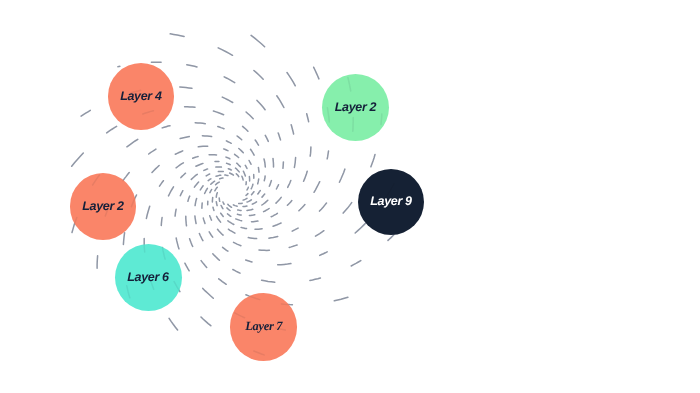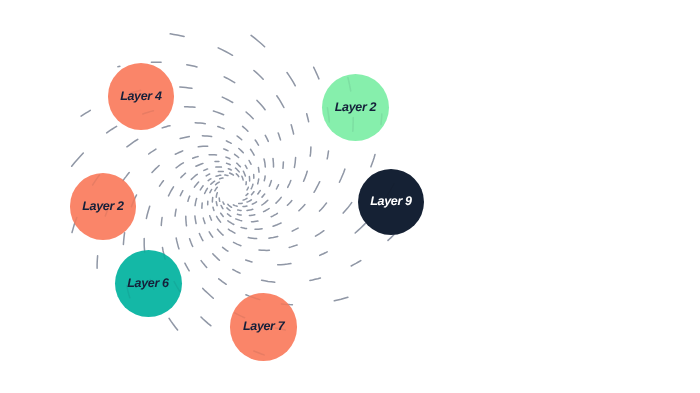--- a/index.html
+++ b/index.html
@@ -25,23 +25,23 @@
       </div>
       <div class="node" style="left: 322px; top: 74px; height: 67px; width: 67px; background: #86efac; justify-content: center;">
         <span class="node-label" style="color: rgb(21, 32, 58);">Layer 2</span>
       </div>
       <div class="node" style="left: 107.6px; top: 63px; height: 66.6px; width: 66.6px; background: rgb(250, 133, 105);">
         <span class="node-label" style="color: rgb(21, 32, 58);">Layer 4</span>
       </div>
       <div class="node" style="left: 69.6px; top: 172.8px; height: 66.8px; width: 66.8px; background: rgb(250, 133, 105);">
         <span class="node-label" style="color: rgb(21, 32, 58);">Layer 2</span>
       </div>
-      <div class="node" style="left: 114.5px; top: 250px; height: 67px; width: 67px; background: #14b8a6;">
+      <div class="node" style="left: 114.5px; top: 244px; height: 67px; width: 67px; background: #5eead4;">
         <span class="node-label" style="color: rgb(21, 32, 58);">Layer 6</span>
       </div>
       <div class="node" style="left: 230.1px; top: 293.4px; height: 67.2px; width: 67.2px; background: rgb(250, 133, 105);">
-        <span class="node-label" style="color: rgb(21, 32, 58);">Layer 7</span>
+        <span class="node-label" style="color: rgb(21, 32, 58); font-family: Liberation Serif, serif;">Layer 7</span>
       </div>
     </div>
   <svg id="spiral-over" viewBox="0 0 700 393" xmlns="http://www.w3.org/2000/svg">
       <path d="M247.0,190.0L247.3,189.4L247.7,188.7L248.0,188.1L248.3,187.3M249.6,181.0L249.6,180.0L249.6,178.9L249.5,177.8L249.4,176.6M247.0,168.5L246.6,167.7L246.2,166.9L245.8,166.1L245.3,165.4M238.6,157.5L237.7,156.7L236.7,155.9L235.6,155.1L234.6,154.3M227.9,150.6L226.9,150.2L225.8,149.7L224.7,149.3L223.6,148.9M207.7,146.2L205.4,146.2L203.1,146.3L200.7,146.5L198.3,146.8M182.7,150.9L180.9,151.7L179.0,152.5L177.2,153.4L175.3,154.3M159.1,165.5L157.3,167.2L155.5,168.9L153.7,170.7L152.0,172.5M136.5,195.0L135.1,197.8L133.8,200.6L132.6,203.6L131.4,206.6M124.6,232.7L124.2,235.6L123.9,238.5L123.6,241.5L123.4,244.5M126.7,285.7L127.4,288.7L128.1,291.7L128.9,294.8L129.8,297.8M246.0,195.4L246.5,195.0L247.0,194.6L247.4,194.1L247.9,193.6M251.2,188.8L251.7,187.8L252.2,186.6L252.6,185.5L252.9,184.2M253.8,178.3L253.8,177.3L253.8,176.4L253.7,175.5L253.7,174.5M251.0,164.3L250.6,163.4L250.1,162.4L249.6,161.5L249.1,160.5M243.3,152.7L242.2,151.6L241.2,150.6L240.0,149.5L238.8,148.5M231.2,143.3L230.0,142.7L228.8,142.1L227.6,141.5L226.4,140.9M211.6,136.6L209.4,136.3L207.1,136.1L204.8,135.9L202.4,135.8M189.3,136.6L187.1,137.0L184.8,137.4L182.5,137.9L180.2,138.5M155.9,149.1L154.1,150.3L152.3,151.5L150.5,152.7L148.7,154.0M129.2,172.6L127.6,174.5L126.0,176.6L124.4,178.6L122.9,180.8M109.9,204.2L108.7,207.1L107.5,210.0L106.4,213.0L105.3,216.1M97.6,255.8L97.4,258.9L97.2,262.0L97.1,265.1L97.1,268.3M243.1,200.1L244.1,199.8L245.1,199.4L246.0,198.9L247.0,198.3M251.5,194.7L252.1,194.0L252.7,193.3L253.3,192.5L253.9,191.7M257.7,183.8L258.0,182.6L258.3,181.4L258.5,180.2L258.7,179.0M259.0,172.1L258.9,171.0L258.7,169.8L258.6,168.6L258.4,167.4M254.1,155.1L253.3,153.6L252.4,152.2L251.5,150.7L250.5,149.3M241.7,139.7L240.6,138.7L239.5,137.8L238.3,136.9L237.1,136.0M224.0,128.8L222.5,128.1L220.9,127.6L219.4,127.0L217.8,126.5M205.3,123.7L202.8,123.3L200.3,123.1L197.8,122.9L195.2,122.8M170.0,125.7L168.1,126.1L166.2,126.7L164.2,127.3L162.2,127.9M137.8,139.3L135.1,141.0L132.4,142.8L129.7,144.8L126.9,146.8M99.5,175.0L97.7,177.4L96.0,179.8L94.3,182.4L92.6,185.0M76.8,217.4L75.5,221.0L74.2,224.8L73.1,228.6L72.0,232.5M238.7,203.4L239.5,203.5L240.4,203.5L241.3,203.4L242.2,203.3M247.1,202.0L248.2,201.6L249.3,201.1L250.3,200.5L251.4,199.8M257.8,194.0L258.4,193.2L259.0,192.3L259.7,191.4L260.3,190.5M264.3,180.7L264.5,179.6L264.8,178.5L265.0,177.3L265.1,176.1M265.3,167.0L265.1,165.0L264.9,163.0L264.5,161.0L264.0,158.9M258.5,145.2L257.7,143.9L257.0,142.6L256.1,141.3L255.2,140.0M247.9,131.2L246.7,130.0L245.4,128.8L244.0,127.6L242.6,126.4M223.6,114.8L221.2,113.7L218.6,112.8L216.1,111.9L213.4,111.0M195.0,107.3L192.5,107.1L189.9,106.9L187.3,106.8L184.6,106.7M153.5,110.7L150.9,111.4L148.2,112.2L145.5,113.0L142.8,114.0M116.6,126.4L114.1,127.9L111.6,129.5L109.1,131.2L106.7,132.9M83.3,153.0L80.3,156.2L77.4,159.4L74.5,162.8L71.7,166.3M233.4,204.9L234.2,205.3L235.1,205.6L236.1,205.9L237.1,206.2M243.0,206.6L243.9,206.6L244.9,206.5L245.9,206.3L246.9,206.1M252.3,204.2L253.3,203.7L254.4,203.2L255.4,202.6L256.5,201.9M262.0,197.1L262.7,196.4L263.4,195.6L264.0,194.8L264.7,194.0M269.3,186.2L269.9,184.9L270.4,183.5L270.9,182.1L271.4,180.6M273.5,167.0L273.5,164.9L273.4,162.8L273.2,160.6L273.0,158.4M268.3,141.4L267.6,139.9L266.9,138.4L266.1,136.8L265.3,135.3M253.2,118.7L251.5,117.0L249.8,115.3L248.0,113.7L246.1,112.0M232.7,102.5L230.2,101.1L227.7,99.7L225.0,98.4L222.3,97.1M191.9,88.3L188.9,87.9L185.9,87.5L182.9,87.2L179.8,87.0M140.6,90.3L138.3,90.9L136.0,91.4L133.6,92.0L131.2,92.7M90.3,110.4L88.0,111.8L85.7,113.2L83.4,114.7L81.1,116.2M227.9,204.4L228.7,205.2L229.5,205.9L230.5,206.6L231.5,207.3M237.7,209.9L238.5,210.1L239.4,210.3L240.2,210.4L241.1,210.5M247.0,210.5L248.4,210.3L249.8,210.1L251.3,209.7L252.7,209.3M261.9,205.0L263.4,204.0L264.9,202.8L266.3,201.6L267.8,200.3M276.4,189.0L276.9,188.0L277.4,186.9L278.0,185.9L278.5,184.7M282.9,168.3L283.1,166.8L283.2,165.1L283.3,163.5L283.4,161.9M280.5,139.9L280.0,138.2L279.4,136.4L278.8,134.6L278.2,132.9M265.1,109.7L263.2,107.3L261.3,105.0L259.2,102.7L257.0,100.4M234.7,82.6L232.1,81.1L229.6,79.7L226.9,78.2L224.2,76.9M197.0,66.9L194.5,66.3L192.0,65.7L189.4,65.2L186.8,64.7M161.1,62.2L158.7,62.2L156.3,62.2L153.8,62.2L151.4,62.3M119.8,66.3L119.3,66.4L118.8,66.5L118.4,66.6L117.9,66.7M223.0,202.0L223.2,202.5L223.5,203.1L223.8,203.7L224.1,204.3M227.0,207.9L227.6,208.6L228.4,209.3L229.1,209.9L230.0,210.5M237.4,214.2L238.3,214.5L239.2,214.7L240.1,214.9L241.1,215.1M249.4,215.5L250.7,215.4L252.0,215.2L253.4,215.0L254.8,214.7M263.6,211.6L265.0,211.0L266.4,210.2L267.8,209.4L269.1,208.5M276.0,203.1L277.3,201.8L278.6,200.4L279.9,199.0L281.2,197.4M287.7,187.4L288.5,185.7L289.3,184.1L290.1,182.3L290.8,180.5M294.4,167.4L294.8,165.0L295.2,162.5L295.4,160.0L295.6,157.5M293.6,134.0L293.1,131.7L292.5,129.5L291.9,127.2L291.2,124.8M283.9,107.5L282.3,104.6L280.6,101.6L278.8,98.7L276.8,95.8M263.2,79.2L261.0,77.0L258.7,74.8L256.4,72.6L253.9,70.5M232.5,55.3L229.1,53.3L225.6,51.5L221.9,49.6L218.2,47.9M184.1,36.4L180.7,35.7L177.2,35.0L173.7,34.4L170.2,33.8M219.2,197.9L219.3,198.7L219.4,199.6L219.5,200.4L219.7,201.3M221.1,205.5L221.5,206.2L221.9,207.0L222.3,207.8L222.9,208.6M227.5,213.9L228.3,214.5L229.1,215.1L230.0,215.8L230.8,216.3M235.7,218.9L237.1,219.4L238.5,219.9L240.0,220.4L241.6,220.8M251.5,221.7L253.1,221.7L254.7,221.5L256.3,221.3L257.9,221.1M271.2,216.8L272.7,216.1L274.3,215.2L275.9,214.3L277.4,213.3M287.4,205.3L288.5,204.2L289.7,203.1L290.7,201.9L291.8,200.6M303.6,181.3L304.6,178.9L305.5,176.4L306.4,173.9L307.2,171.2M310.2,156.1L310.5,153.9L310.7,151.7L310.8,149.4L310.9,147.1M308.6,121.7L308.2,119.7L307.7,117.7L307.2,115.7L306.7,113.7M295.3,85.8L293.4,82.4L291.4,79.1L289.3,75.8L287.0,72.5M264.6,46.7L261.4,43.8L258.1,41.0L254.7,38.2L251.1,35.4M217.3,192.8L216.9,193.8L216.6,194.9L216.4,196.1L216.3,197.3M216.3,201.7L216.5,202.7L216.6,203.6L216.9,204.6L217.1,205.6M220.7,213.2L221.3,214.0L221.9,214.8L222.5,215.6L223.2,216.4M227.9,220.8L229.3,221.8L230.7,222.7L232.2,223.6L233.8,224.5M241.1,227.4L242.4,227.8L243.8,228.1L245.1,228.4L246.5,228.6M255.0,229.3L256.8,229.3L258.5,229.2L260.3,229.0L262.1,228.8M273.1,226.2L275.1,225.5L277.1,224.8L279.1,223.9L281.1,223.0M298.9,210.7L300.4,209.3L301.9,207.8L303.4,206.2L304.9,204.6M314.0,192.3L315.5,189.8L316.9,187.2L318.3,184.5L319.7,181.7M327.2,158.8L327.6,156.9L327.9,155.0L328.2,153.1L328.5,151.1M329.3,121.9L329.0,118.4L328.5,114.9L328.0,111.4L327.4,107.8M318.9,78.9L317.7,76.0L316.4,73.1L315.1,70.2L313.7,67.3M217.3,187.2L216.6,188.0L216.0,188.9L215.4,189.8L214.8,190.8M212.7,197.4L212.6,198.5L212.5,199.6L212.4,200.8L212.4,202.0M213.0,207.2L213.2,208.0L213.4,208.8L213.7,209.6L213.9,210.4M216.6,216.4L217.5,217.9L218.4,219.3L219.5,220.7L220.6,222.1M228.4,229.2L229.9,230.3L231.5,231.2L233.2,232.2L234.9,233.1M248.3,237.6L250.3,237.9L252.4,238.2L254.5,238.5L256.6,238.6M268.9,238.2L271.1,237.8L273.3,237.5L275.5,237.0L277.7,236.5M292.2,231.2L293.7,230.4L295.1,229.7L296.6,228.9L298.1,228.1M319.5,211.1L321.3,209.2L323.1,207.2L324.8,205.1L326.5,203.0M339.4,182.2L340.9,179.0L342.3,175.8L343.7,172.5L344.9,169.1M352.8,131.2L353.0,127.9L353.1,124.5L353.2,121.0L353.2,117.5M350.7,90.9L350.1,87.6L349.4,84.2L348.7,80.9L347.9,77.5M219.2,182.1L218.3,182.6L217.4,183.2L216.5,183.9L215.6,184.7M211.6,189.5L211.2,190.2L210.7,191.0L210.3,191.9L209.9,192.7M207.8,201.3L207.8,202.1L207.7,203.0L207.7,203.8L207.7,204.7M209.7,215.7L210.1,216.8L210.6,217.9L211.0,219.0L211.5,220.1M217.5,229.3L218.7,230.8L220.1,232.2L221.5,233.7L223.1,235.1M233.5,242.3L235.2,243.2L237.0,244.1L238.9,244.9L240.9,245.7M259.0,250.0L261.5,250.2L264.1,250.3L266.7,250.4L269.4,250.3M289.2,247.4L291.2,246.9L293.1,246.3L295.1,245.6L297.1,245.0M315.5,236.2L317.6,234.9L319.7,233.6L321.8,232.2L323.9,230.7M343.2,213.1L345.4,210.6L347.6,208.1L349.7,205.4L351.7,202.6M370.9,166.8L372.0,163.8L373.1,160.8L374.1,157.7L375.0,154.5M381.0,124.4L381.2,121.8L381.5,119.3L381.7,116.6L381.8,114.0M223.0,178.0L222.2,178.1L221.4,178.3L220.5,178.5L219.7,178.7M214.6,181.2L213.6,181.8L212.7,182.6L211.7,183.4L210.8,184.2M207.4,188.3L206.7,189.5L205.9,190.8L205.3,192.1L204.6,193.5M202.2,202.9L202.1,204.2L202.0,205.5L201.9,206.9L201.9,208.3M203.3,218.1L203.6,219.4L204.1,220.8L204.5,222.1L205.0,223.5M209.2,231.9L210.0,233.2L210.8,234.5L211.7,235.8L212.7,237.1M222.6,247.3L223.9,248.3L225.2,249.3L226.5,250.3L227.9,251.2M245.7,260.0L247.2,260.5L248.8,261.0L250.4,261.5L252.0,261.9M277.7,264.8L280.9,264.7L284.2,264.4L287.5,264.1L290.9,263.6M319.7,255.4L321.5,254.5L323.4,253.7L325.3,252.8L327.2,251.8M355.2,233.0L358.1,230.4L361.0,227.7L363.9,224.9L366.8,222.0M385.5,198.2L387.7,194.7L389.9,191.1L392.0,187.4L394.1,183.6M227.9,175.6L227.1,175.4L226.4,175.3L225.6,175.1L224.8,175.1M220.8,175.2L219.6,175.3L218.5,175.6L217.3,175.9L216.1,176.3M210.9,178.8L210.2,179.2L209.5,179.7L208.9,180.1L208.2,180.6M203.1,185.8L202.4,186.8L201.7,187.7L201.0,188.8L200.3,189.9M196.6,198.5L196.1,200.2L195.7,201.9L195.4,203.7L195.1,205.6M194.9,215.9L195.1,217.8L195.4,219.7L195.7,221.6L196.1,223.5M199.4,233.5L200.1,235.3L201.0,237.0L201.9,238.8L202.9,240.6M212.8,253.8L214.3,255.4L216.0,257.0L217.6,258.6L219.4,260.2M232.8,269.5L234.6,270.4L236.3,271.4L238.2,272.3L240.0,273.1M261.6,280.2L264.8,280.8L268.1,281.4L271.4,281.8L274.8,282.2M309.9,280.4L312.5,279.9L315.1,279.3L317.8,278.7L320.4,278.0M351.2,266.0L353.6,264.7L356.0,263.4L358.4,262.0L360.8,260.6M388.0,240.4L389.5,239.0L391.0,237.6L392.4,236.2L393.9,234.8M233.4,175.1L232.5,174.5L231.6,174.0L230.6,173.5L229.6,173.0M223.3,171.5L222.1,171.4L220.9,171.4L219.7,171.5L218.4,171.6M209.7,174.0L208.8,174.4L207.9,174.9L207.1,175.3L206.2,175.9M198.6,182.0L197.5,183.2L196.5,184.5L195.4,185.8L194.4,187.1M189.7,196.1L189.2,197.3L188.7,198.6L188.3,199.9L187.9,201.2M185.8,216.3L185.8,218.6L186.0,221.0L186.2,223.4L186.5,225.8M189.6,238.7L190.3,240.7L191.0,242.6L191.8,244.6L192.7,246.5M201.1,260.6L202.4,262.4L203.8,264.1L205.2,265.8L206.7,267.5M218.7,278.8L220.5,280.2L222.3,281.6L224.2,282.9L226.2,284.3M245.9,294.8L249.3,296.1L252.7,297.3L256.2,298.5L259.8,299.6M281.4,303.9L284.1,304.2L286.9,304.4L289.6,304.6L292.4,304.7M334.3,300.8L337.7,300.0L341.0,299.2L344.4,298.2L347.9,297.2M238.7,176.6L238.2,175.8L237.6,175.1L237.0,174.4L236.3,173.7M231.4,170.0L230.7,169.7L229.9,169.3L229.1,169.0L228.3,168.7M221.4,167.1L220.1,167.0L218.7,167.0L217.3,167.0L215.9,167.1M207.6,168.9L206.7,169.2L205.8,169.6L204.9,170.0L203.9,170.4M197.3,174.3L195.7,175.4L194.2,176.7L192.8,178.0L191.3,179.4M182.8,190.7L182.2,191.9L181.5,193.1L180.9,194.4L180.3,195.7M176.1,209.3L175.8,210.9L175.5,212.6L175.3,214.4L175.1,216.1M176.2,238.0L176.7,240.7L177.4,243.4L178.1,246.1L178.9,248.8M184.9,263.2L185.9,265.1L186.9,267.0L188.0,268.9L189.2,270.8M202.8,288.4L205.2,290.9L207.8,293.3L210.5,295.8L213.3,298.2M234.7,312.8L237.1,314.1L239.5,315.4L242.1,316.6L244.6,317.8M275.5,328.1L277.9,328.6L280.3,329.1L282.8,329.5L285.3,330.0M243.1,179.9L242.9,179.0L242.6,178.1L242.3,177.2L241.9,176.3M239.2,171.9L238.4,170.9L237.5,170.0L236.6,169.0L235.5,168.1M230.2,164.7L229.3,164.3L228.5,164.0L227.5,163.6L226.6,163.3M218.9,161.6L217.9,161.6L217.0,161.5L216.0,161.5L215.0,161.5M203.0,163.4L201.3,164.0L199.5,164.7L197.7,165.5L195.9,166.3M185.5,173.2L184.3,174.2L183.2,175.3L182.0,176.4L180.9,177.6M173.5,186.9L172.2,189.0L170.9,191.2L169.7,193.5L168.5,195.9M162.1,217.5L161.8,219.5L161.6,221.4L161.4,223.4L161.3,225.4M162.5,247.6L163.0,250.4L163.6,253.3L164.3,256.2L165.1,259.1M174.1,281.6L175.5,284.1L176.9,286.6L178.4,289.1L179.9,291.6M201.0,317.0L203.3,319.3L205.7,321.4L208.2,323.6L210.8,325.7M253.8,351.0L256.3,352.0L258.9,353.0L261.5,354.0L264.1,354.9M246.0,184.6L246.1,183.9L246.2,183.2L246.2,182.4L246.2,181.7M245.4,176.0L245.0,174.9L244.5,173.7L244.0,172.5L243.4,171.2M240.4,166.8L239.5,165.9L238.6,165.0L237.7,164.0L236.7,163.2M229.9,158.8L229.0,158.3L228.0,157.9L227.0,157.5L226.0,157.1M216.5,154.9L214.7,154.8L212.9,154.7L211.0,154.7L209.1,154.7M198.1,156.5L196.8,156.9L195.4,157.3L194.0,157.8L192.7,158.3M183.4,162.8L181.5,163.9L179.7,165.2L177.9,166.5L176.1,167.8M163.4,180.7L162.4,182.0L161.4,183.4L160.4,184.8L159.5,186.2M149.7,206.3L148.8,209.2L147.9,212.2L147.1,215.3L146.4,218.4M144.2,238.6L144.2,241.8L144.2,245.2L144.4,248.6L144.7,252.0M150.2,279.4L151.0,281.8L151.9,284.3L152.8,286.8L153.7,289.3M169.1,318.4L171.1,321.4L173.2,324.3L175.4,327.2L177.6,330.0" fill="none" stroke="#9ba2b0" stroke-width="1.5" stroke-linecap="round"></path>
     </svg>
 </div>
 
 </body></html>

